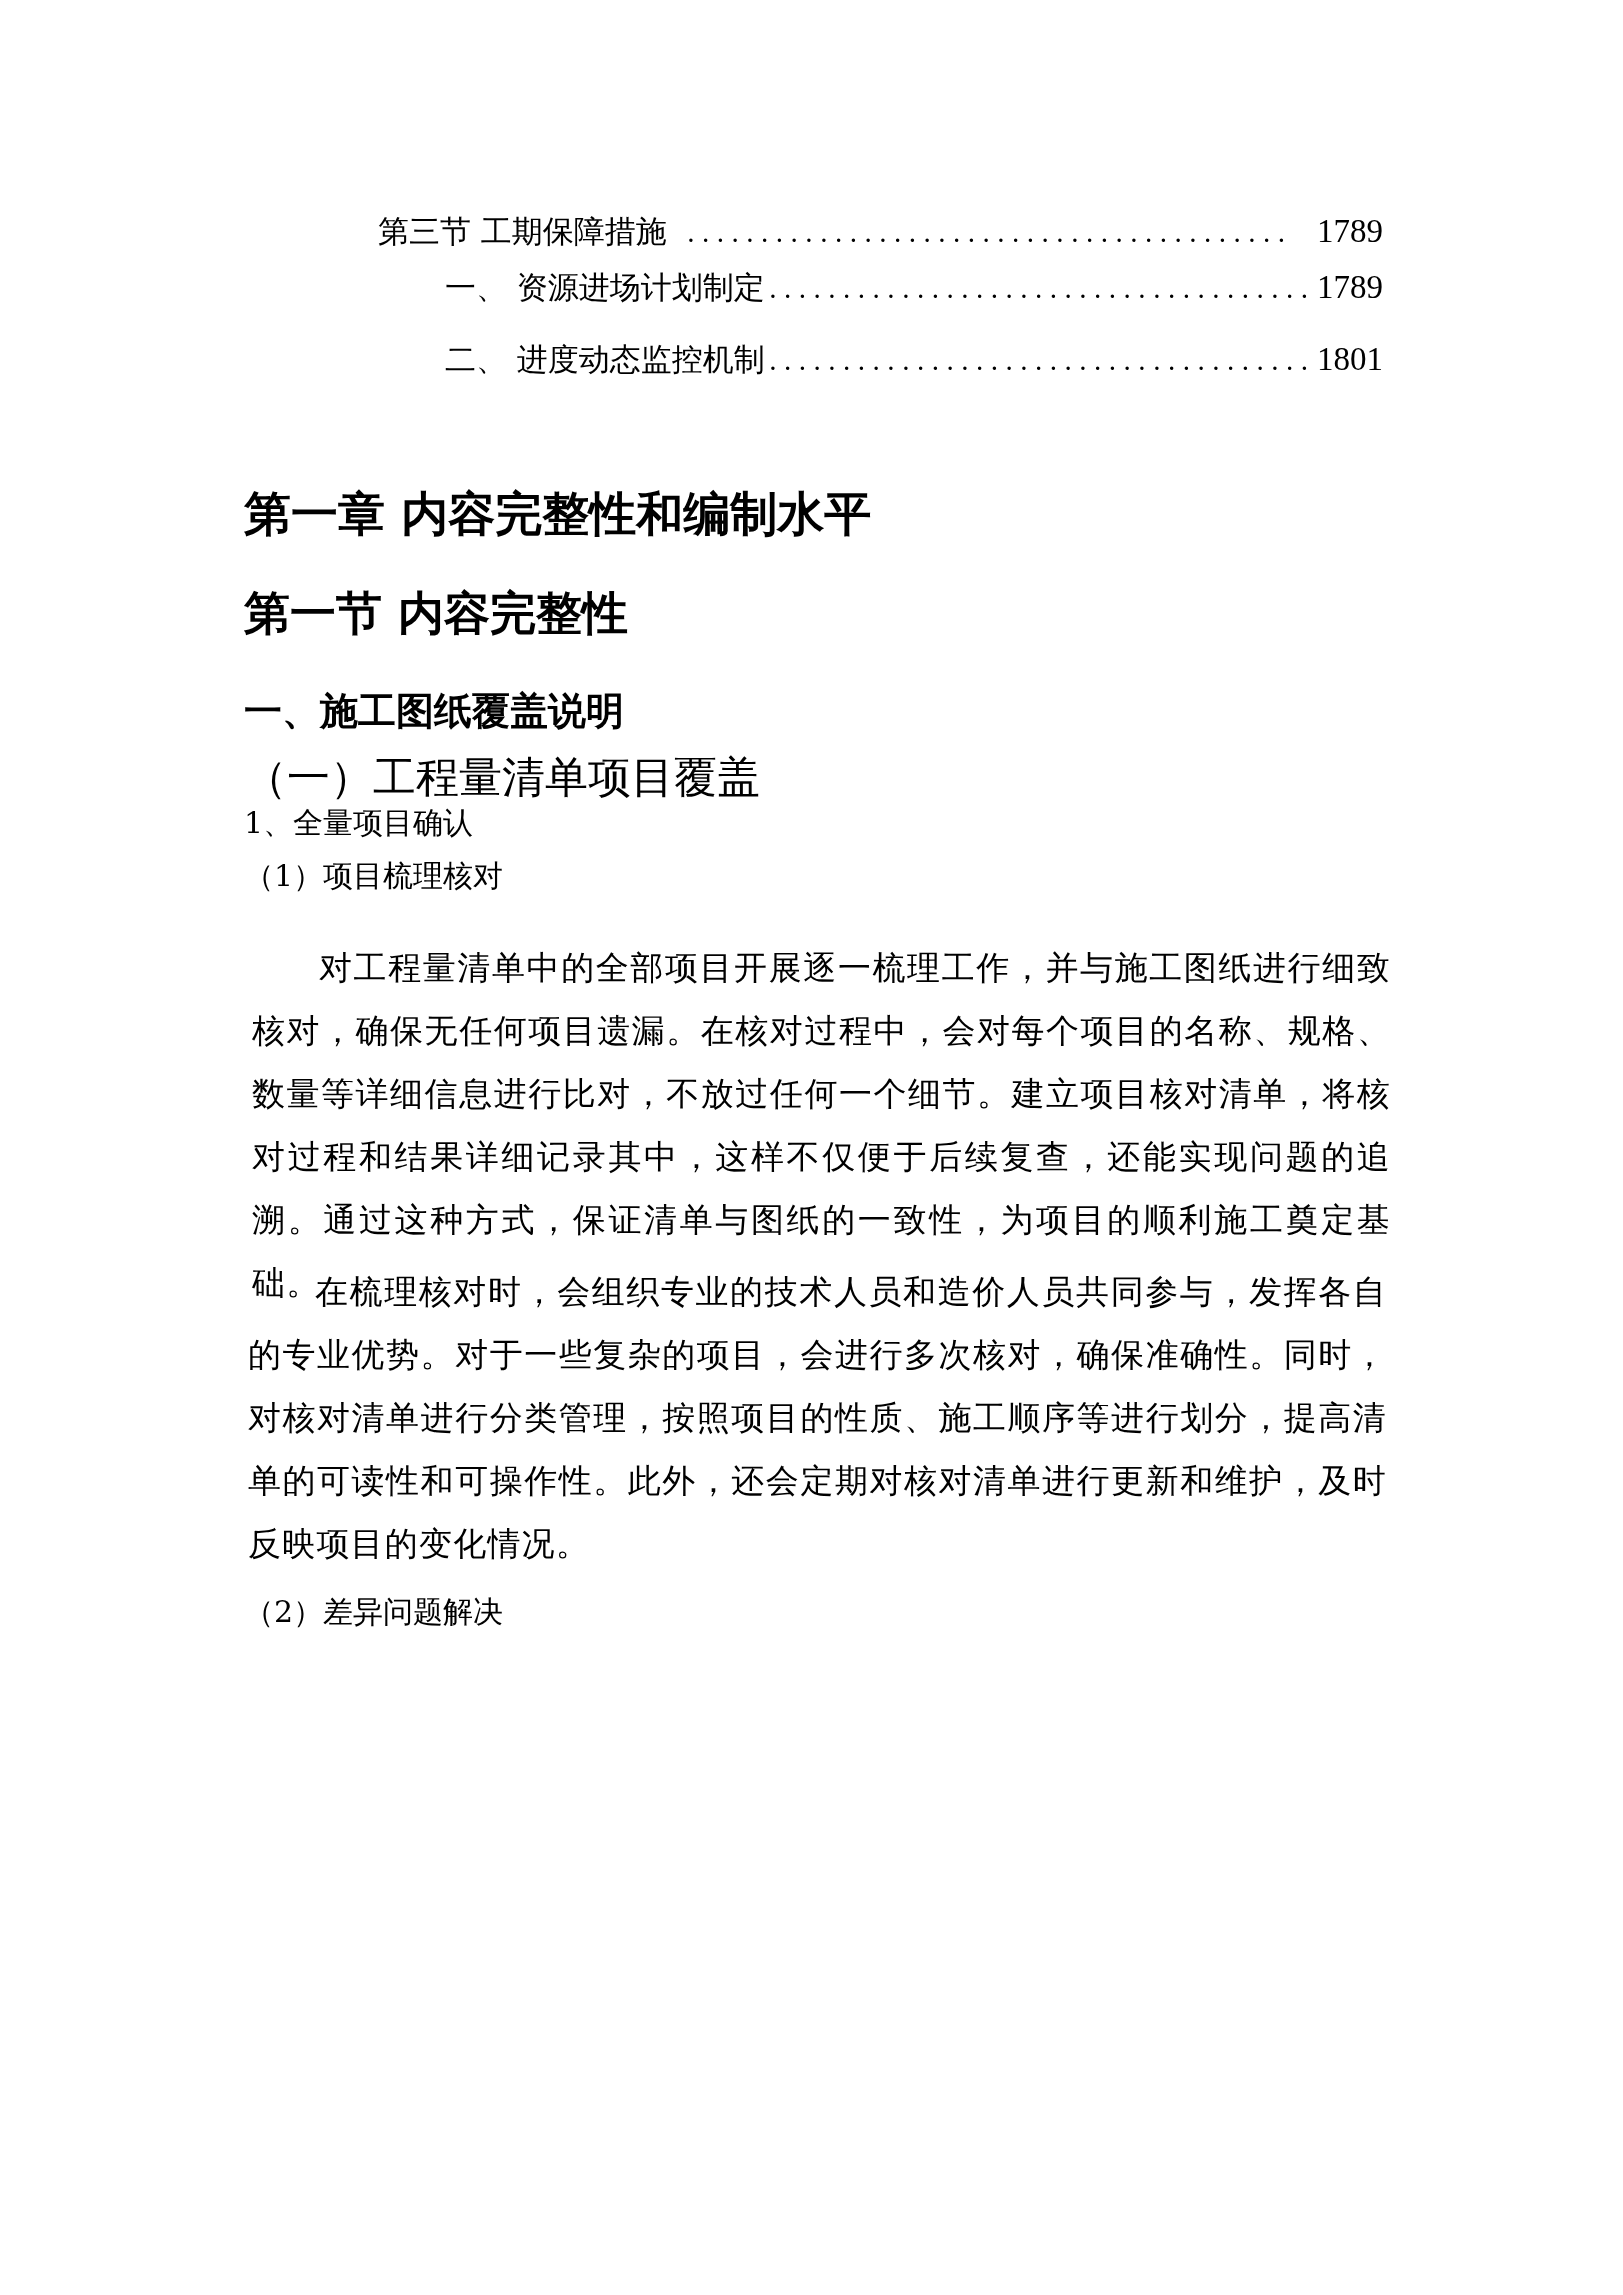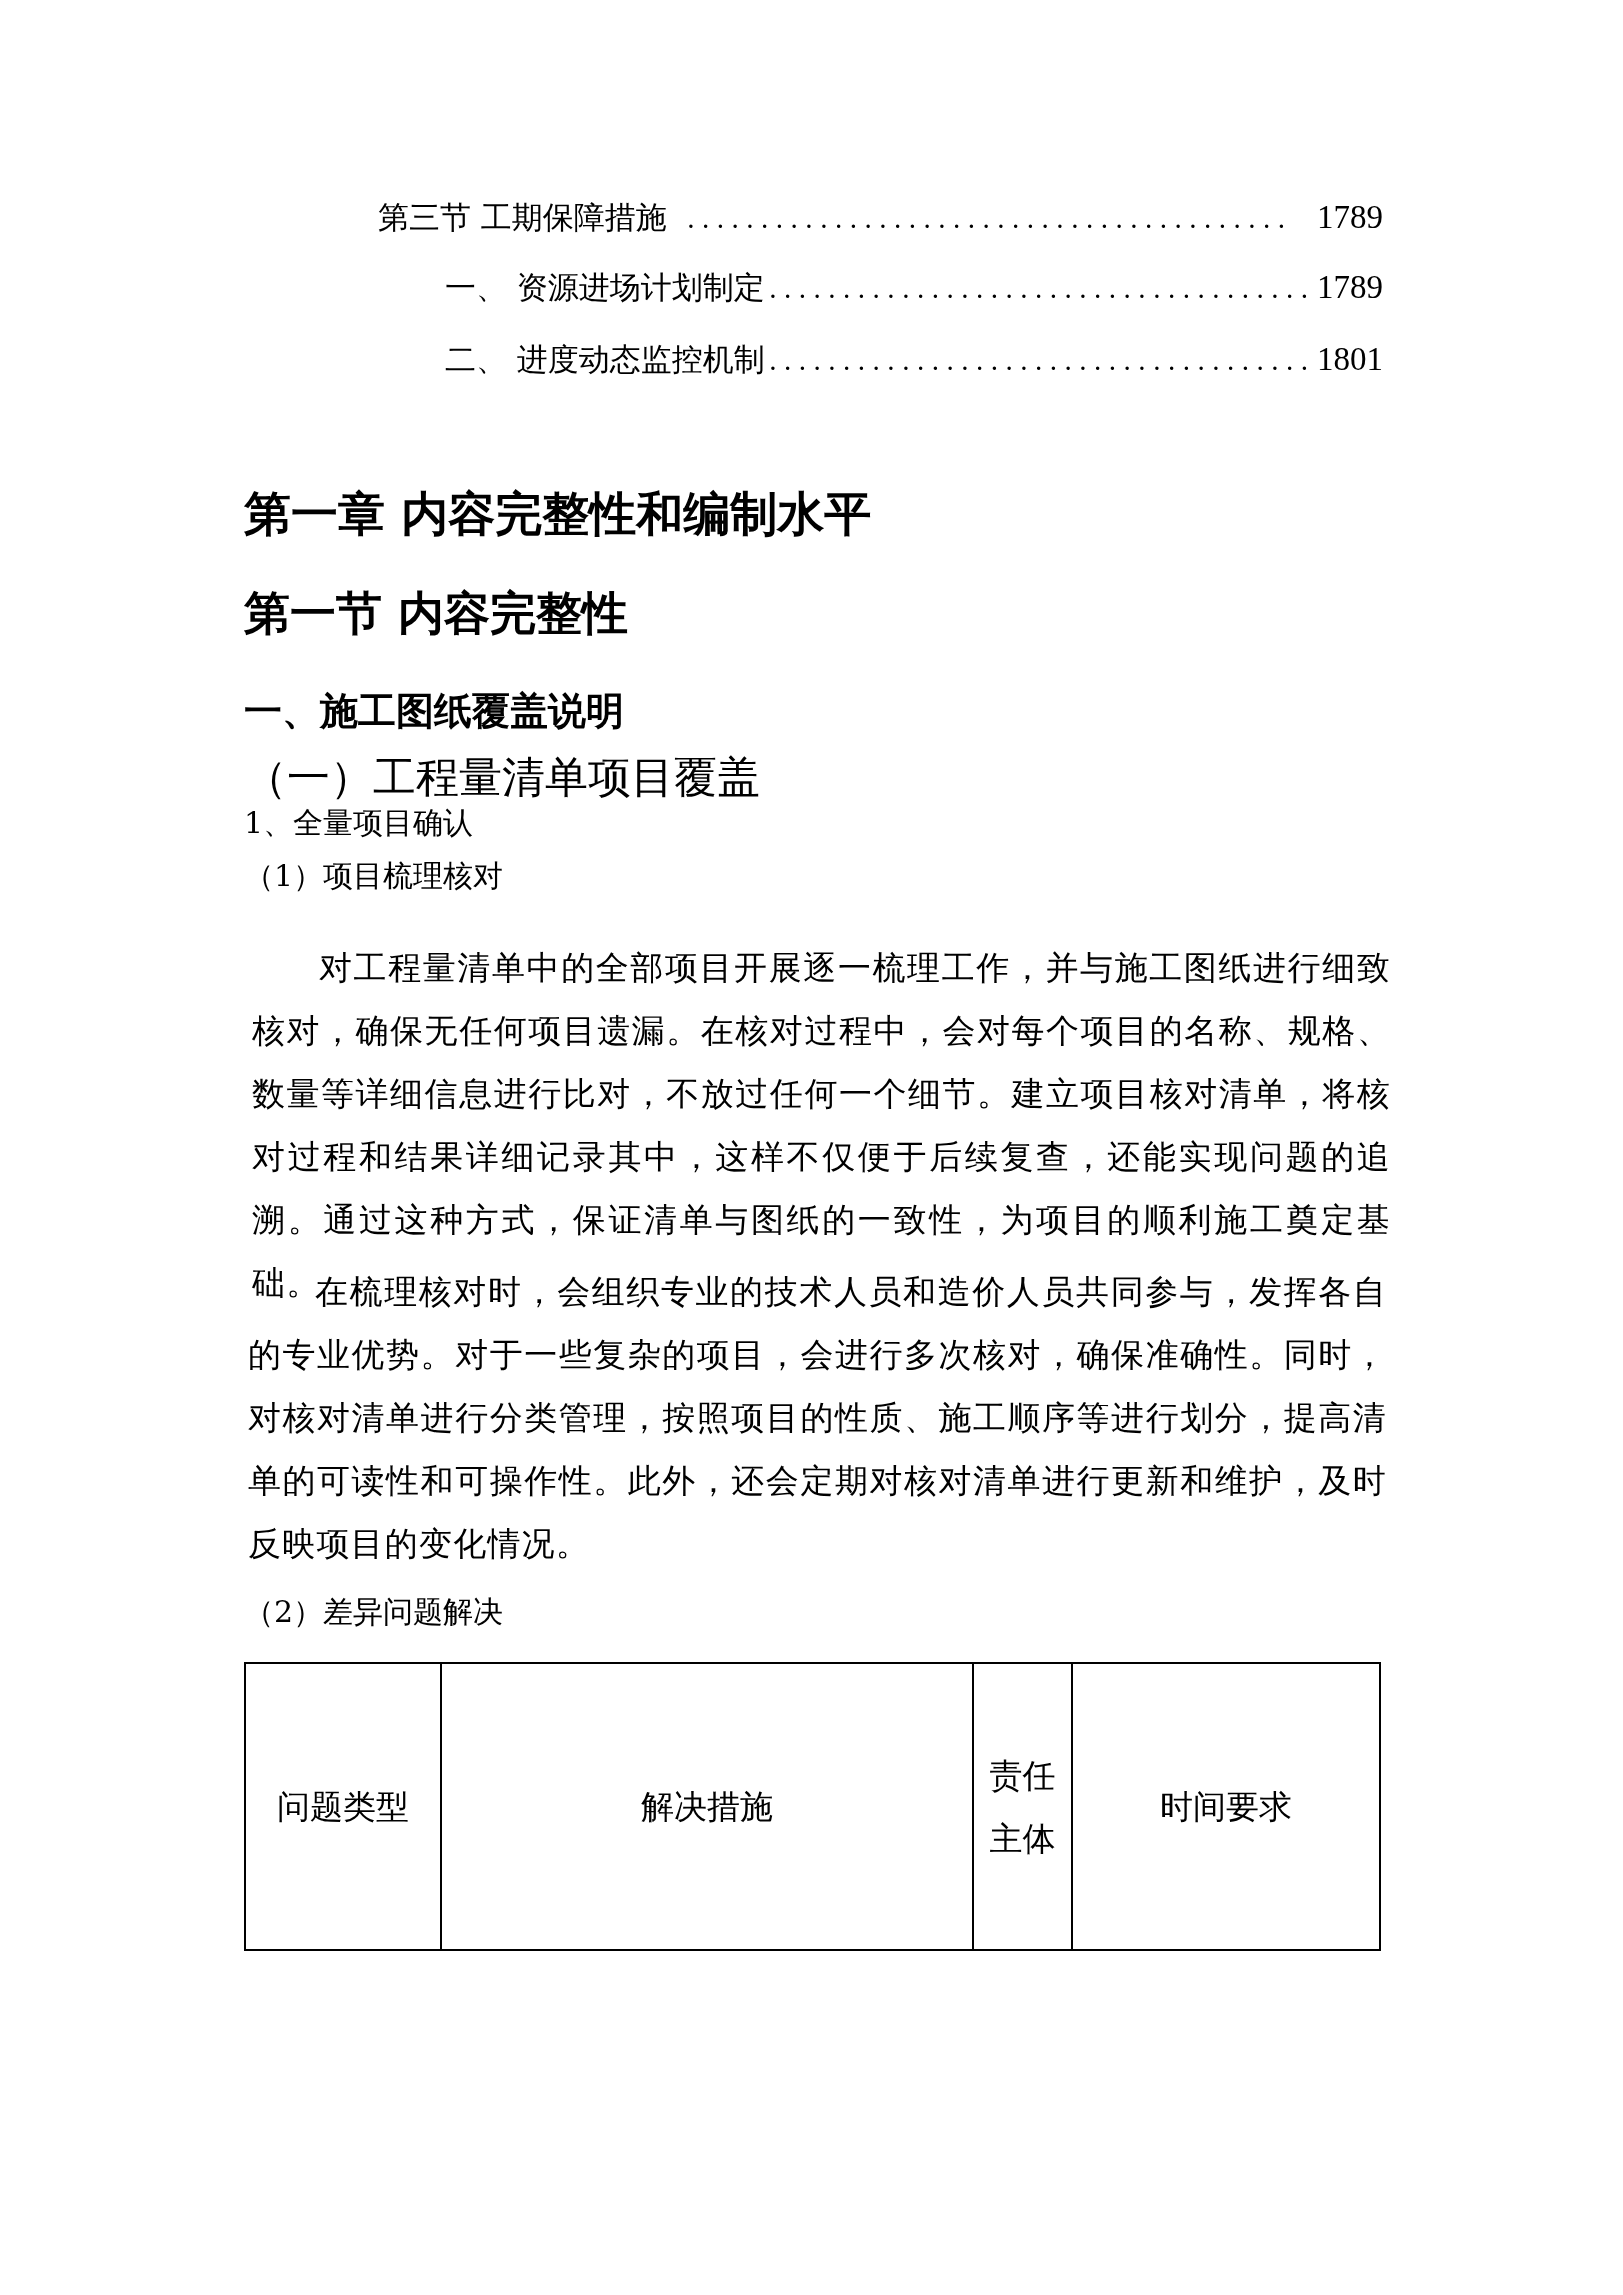--- a/index.html
+++ b/index.html
@@ -52,21 +52,21 @@
   table.issue-table tr.body-row { height: 145px; }
   .col-1 { width: 196px; }
   .col-2 { width: 532px; }
   .col-3 { width: 99px; }
   .col-4 { width: 308px; }
 </style>
 </head>
 <body>
 
 <div>
-  <div class="toc-line" style="top:198px; padding-left:378px; box-sizing:border-box;gap:16px;">
+  <div class="toc-line" style="top:212px; padding-left:378px; box-sizing:border-box;gap:16px;">
     <span class="toc-label">第三节  工期保障措施</span>
     <span class="toc-dots">...................................................................................................................................</span>
     <span class="toc-page">1789</span>
   </div>
   <div class="toc-line" style="top:268px; padding-left:445px; box-sizing:border-box;justify-content:space-between;">
     <span class="toc-label">一、  资源进场计划制定</span>
     <span class="toc-dots">...................................................................................................................................</span>
     <span class="toc-page">1789</span>
   </div>
   <div class="toc-line" style="top:340px; padding-left:445px; box-sizing:border-box;">
@@ -89,21 +89,15 @@
 <div class="abs h-level4b">（2）差异问题解决</div>
 
 <table class="issue-table">
   <colgroup>
     <col class="col-1">
       <col class="col-2">
       <col class="col-3">
       <col class="col-4">
   </colgroup>
   <tbody>
-      <tr class="head-row">
-    <td>问题类型</td>
-    <td>解决措施</td>
-    <td>责任主体</td>
-    <td>时间要求</td>
-  </tr>
 </tbody>
   </table>
 
 
 </body></html>

